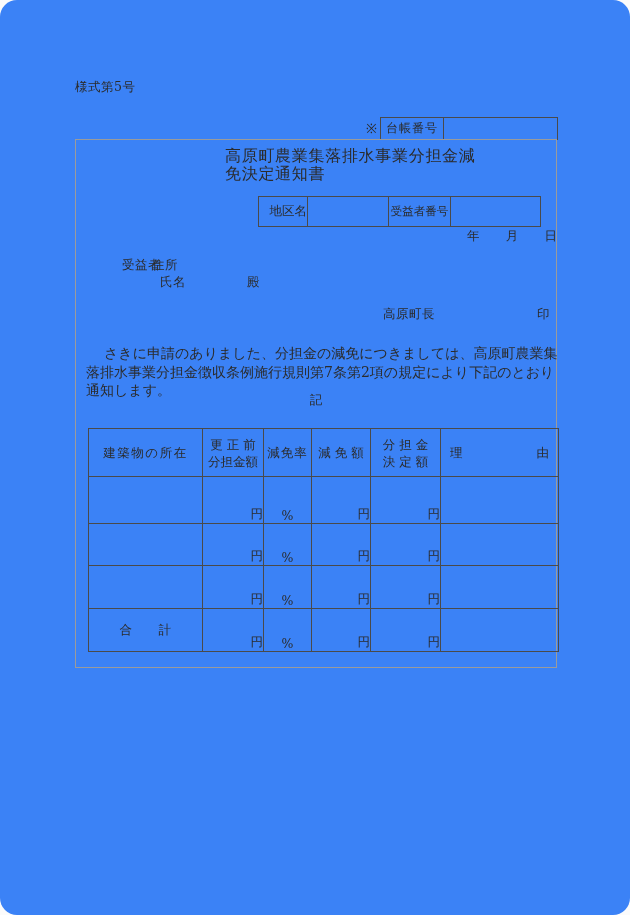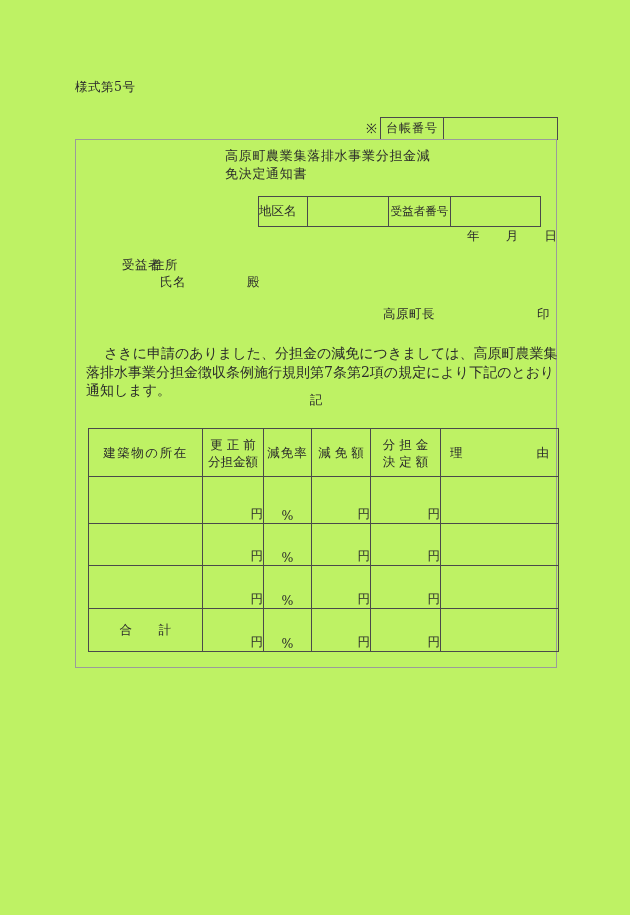--- a/index.html
+++ b/index.html
@@ -3,39 +3,39 @@
 <meta charset="utf-8">
 <style>
   html,body{margin:0;padding:0;}
   body{
     width:630px;height:915px;
     background:#fbfbfb;
     font-family:"DejaVu Serif","Liberation Serif",serif;
     color:#2b2b2b;
     -webkit-font-smoothing:antialiased;
   }
-  .page{position:relative;width:630px;height:915px;background:#bef264;overflow:hidden;}
+  .page{position:relative;width:630px;height:915px;background:#3b82f6;overflow:hidden;border-radius:17px;}
 
   .form-number{position:absolute;left:75px;top:79px;font-size:12.5px;letter-spacing:.5px;}
 
   
   .ledger-mark{position:absolute;left:366px;top:119px;font-size:13px;}
   .ledger-box{position:absolute;left:380px;top:117px;border-collapse:collapse;table-layout:fixed;padding-left:13px;}
   .ledger-box td{border:1px solid #4a4a4a;height:21px;padding:0;font-size:12px;}
   .ledger-box .lbl{width:62px;text-align:center;letter-spacing:1px;}
   .ledger-box .val{width:113px;}
 
   
   .doc-frame{position:absolute;left:75px;top:139px;width:480px;height:527px;border:1px solid #9b9b9b;}
 
-  .doc-title{position:absolute;left:149px;top:7px;font-size:13px;letter-spacing:.7px;line-height:18px;}
+  .doc-title{position:absolute;left:149px;top:7px;font-size:16px;letter-spacing:.7px;line-height:18px;}
 
   .district-box{position:absolute;left:182px;top:56px;border-collapse:collapse;table-layout:fixed;}
   .district-box td{border:1px solid #4a4a4a;height:29px;padding:0;font-size:12.5px;}
-  .district-box .c1{width:48px;text-align:left;}
+  .district-box .c1{width:48px;text-align:right;}
   .district-box .c2{width:80px;}
   .district-box .c3{width:61px;text-align:center;font-size:11.5px;}
   .district-box .c4{width:89px;}
 
   .date-line{position:absolute;left:391px;top:88px;width:90px;display:flex;justify-content:space-between;font-size:12.5px;}
 
   .abs{position:absolute;font-size:12.5px;letter-spacing:.5px;}
 
   .body-text{position:absolute;left:10px;top:204px;width:472px;font-size:14px;line-height:18.5px;text-indent:18px;letter-spacing:0;}
 

